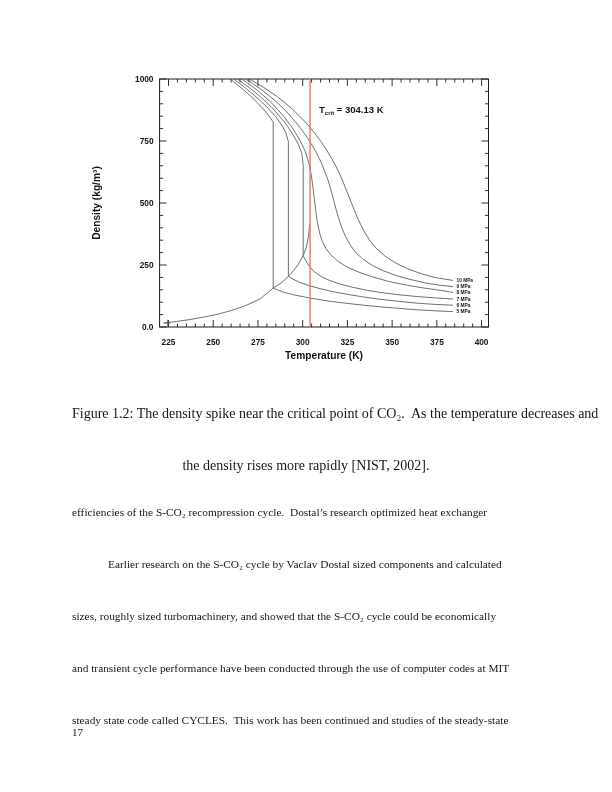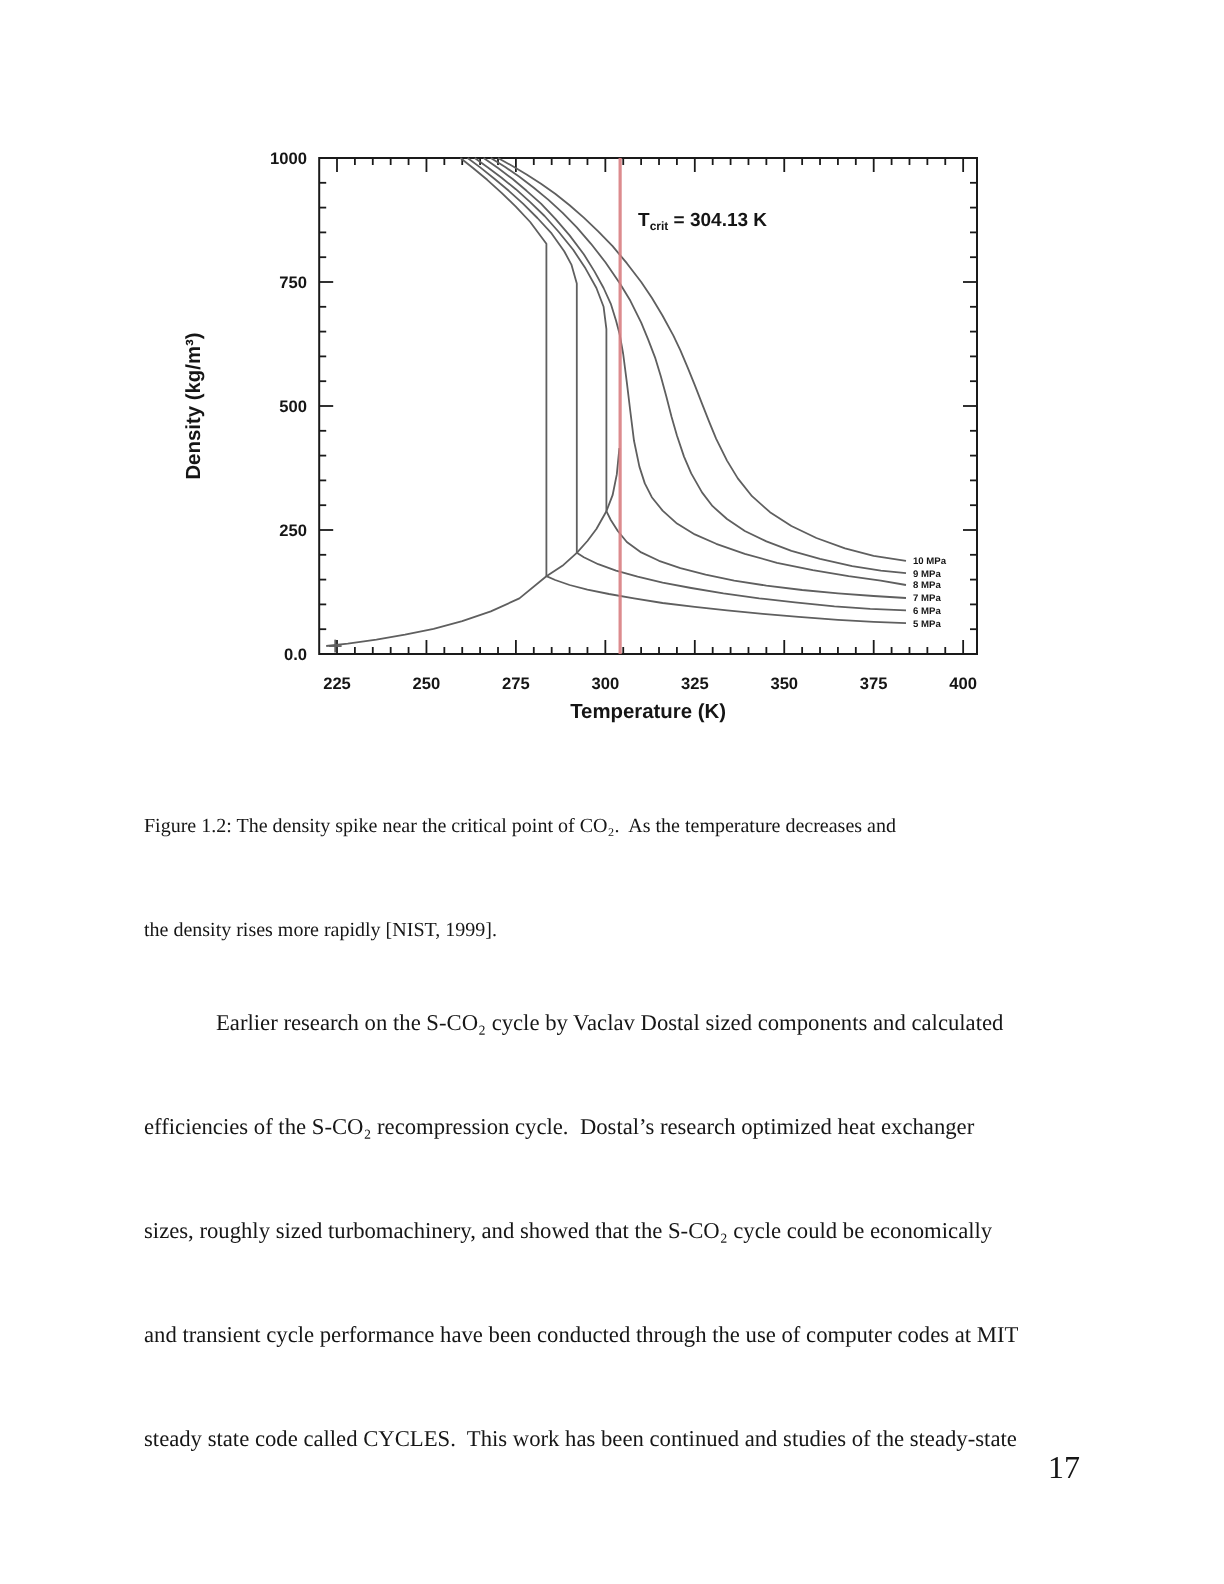--- a/index.html
+++ b/index.html
@@ -8,31 +8,31 @@
     margin:0 auto; overflow:hidden;
     font-family:"Liberation Serif","DejaVu Serif",serif; color:#161616;
   }
   .chart-svg{position:absolute; left:0; top:0;}
   svg text{
     font-family:"Liberation Sans","DejaVu Sans",sans-serif;
     fill:#151515; font-weight:bold;
   }
   .caption{
     position:absolute; left:72px; top:370px; width:468px;
-    font-size:10px; line-height:17.3px; text-align:left; white-space:pre;
+    font-size:14px; line-height:17.3px; text-align:center; white-space:pre;
   }
   .bodytext{
     position:absolute; left:72px; top:435px; width:468px;
     font-size:11.35px; line-height:17.32px; white-space:pre;
   }
   .ln{height:17.32px;}
   .ind{padding-left:36px;}
   .pageno{
     position:absolute; left:72px; top:726px; width:468px;
-    font-size:16px; text-align:right;
+    font-size:11px; text-align:left;
   }
 </style>
 </head>
 <body>
 
 <div class="page">
 
   <svg class="chart-svg" id="chart-svg" width="612" height="792" viewBox="0 0 612 792">
       <rect x="159.6" y="79" width="328.9" height="248" fill="none" stroke="#1a1a1a" stroke-width="1"></rect>
       <line x1="168.5" y1="327" x2="168.5" y2="320" stroke="#1a1a1a" stroke-width="0.9"></line>
@@ -178,27 +178,27 @@
       <text x="456.5" y="313.324" font-size="4.8">5 MPa</text>
       <text x="456.5" y="306.876" font-size="4.8">6 MPa</text>
       <text x="456.5" y="300.676" font-size="4.8">7 MPa</text>
       <text x="456.5" y="294.228" font-size="4.8">8 MPa</text>
       <text x="456.5" y="288.276" font-size="4.8">9 MPa</text>
       <text x="456.5" y="282.07599999999996" font-size="4.8">10 MPa</text>
     </svg>
 
   <div class="caption">
     <div class="ln">Figure 1.2: The density spike near the critical point of CO₂.  As the temperature decreases and</div>
-    <div class="ln">the density rises more rapidly [NIST, 1999].</div>
+    <div class="ln">the density rises more rapidly [NIST, 2002].</div>
   </div>
 
   <div class="bodytext">
     <div>
+      <div class="ln">efficiencies of the S-CO₂ recompression cycle.  Dostal’s research optimized heat exchanger</div>
       <div class="ln ind">Earlier research on the S-CO₂ cycle by Vaclav Dostal sized components and calculated</div>
-      <div class="ln">efficiencies of the S-CO₂ recompression cycle.  Dostal’s research optimized heat exchanger</div>
       <div class="ln">sizes, roughly sized turbomachinery, and showed that the S-CO₂ cycle could be economically</div>
       <div class="ln">and transient cycle performance have been conducted through the use of computer codes at MIT</div>
       <div class="ln">steady state code called CYCLES.  This work has been continued and studies of the steady-state</div>
       
       
     </div>
     
   </div>
 
   <div class="pageno">17</div>

